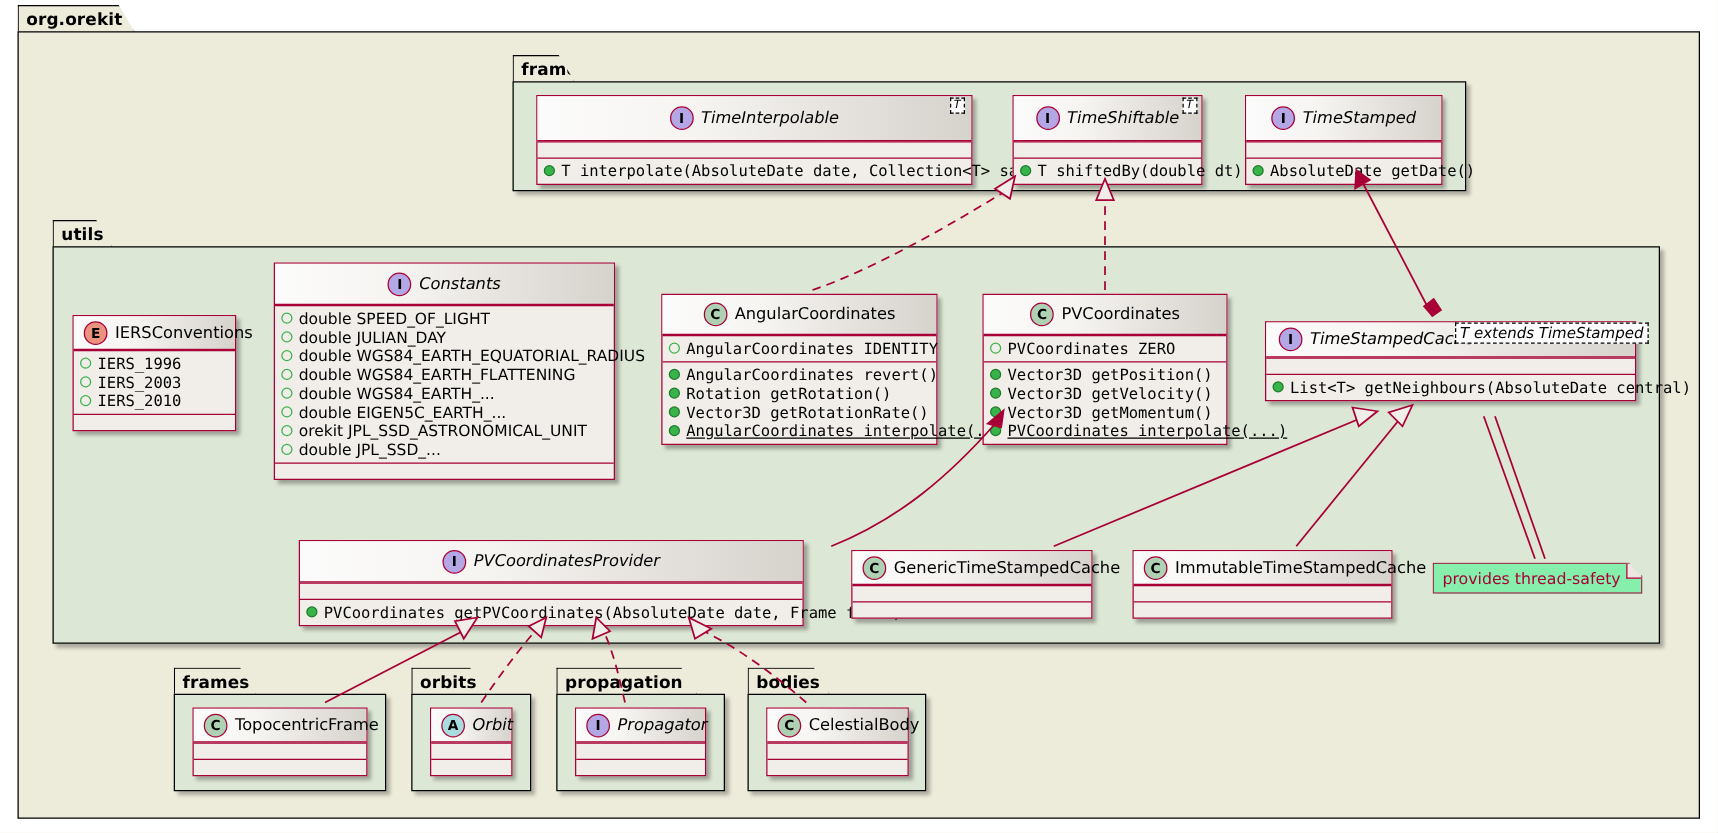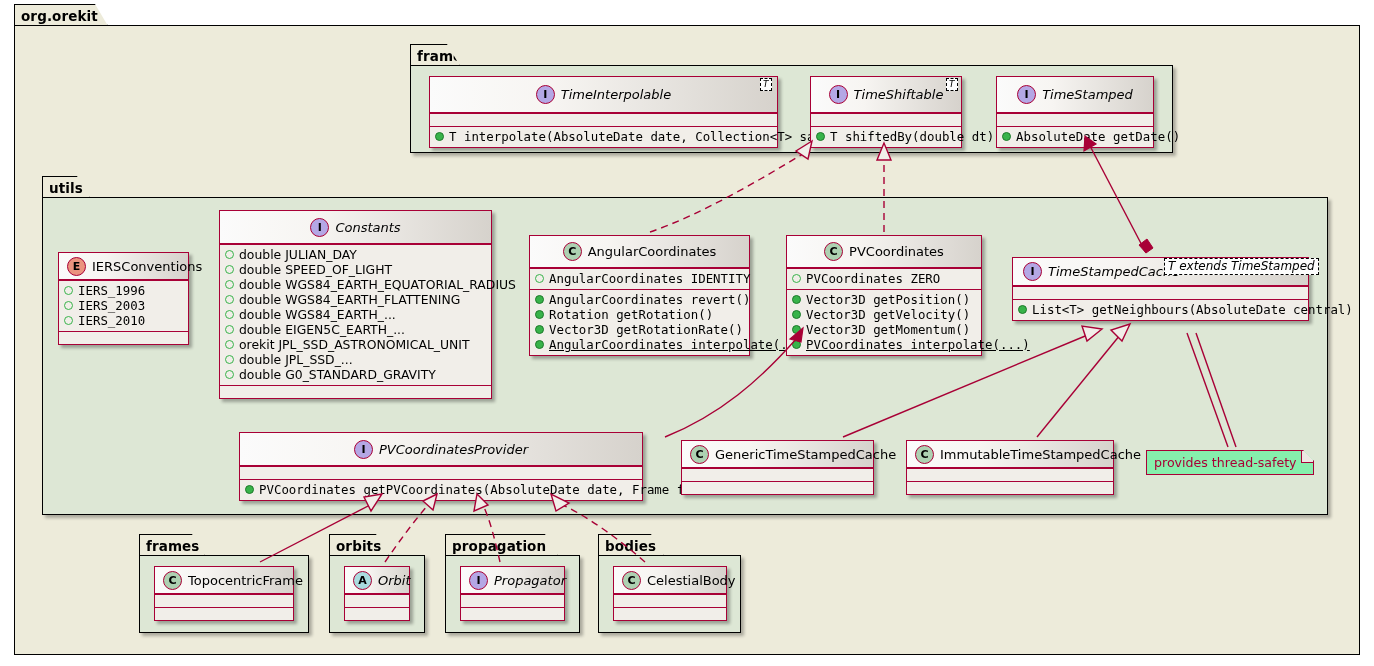--- a/index.html
+++ b/index.html
@@ -171,28 +171,28 @@
   </div>
 
   <div class="cls" style="left:219px;top:210px;width:273px;">
     <div class="cls-hdr" style="height:33px;">
       <span class="stereo st-I">I</span>
       <span class="cls-title ital">Constants</span>
     </div>
     <div class="cmp">
       <div class="row sans">
           <span class="bullet b-sta"></span>
+          <span>double SPEED_OF_LIGHT</span>
+        </div>
+      <div class="row sans">
+          <span class="bullet b-sta"></span>
           <span>double JULIAN_DAY</span>
         </div>
       <div class="row sans">
           <span class="bullet b-sta"></span>
-          <span>double SPEED_OF_LIGHT</span>
-        </div>
-      <div class="row sans">
-          <span class="bullet b-sta"></span>
           <span>double WGS84_EARTH_EQUATORIAL_RADIUS</span>
         </div>
       <div class="row sans">
           <span class="bullet b-sta"></span>
           <span>double WGS84_EARTH_FLATTENING</span>
         </div>
       <div class="row sans">
           <span class="bullet b-sta"></span>
           <span>double WGS84_EARTH_...</span>
         </div>
@@ -200,24 +200,20 @@
           <span class="bullet b-sta"></span>
           <span>double EIGEN5C_EARTH_...</span>
         </div>
       <div class="row sans">
           <span class="bullet b-sta"></span>
           <span>orekit JPL_SSD_ASTRONOMICAL_UNIT</span>
         </div>
       <div class="row sans">
           <span class="bullet b-sta"></span>
           <span>double JPL_SSD_...</span>
-        </div>
-      <div class="row sans">
-          <span class="bullet b-sta"></span>
-          <span>double G0_STANDARD_GRAVITY</span>
         </div>
     </div>
     <div class="cmp">
         <div class="empty"></div>
       </div>
   </div>
 
   <div class="cls" style="left:529px;top:235px;width:221px;">
     <div class="cls-hdr" style="height:32px;">
       <span class="stereo st-C">C</span>

